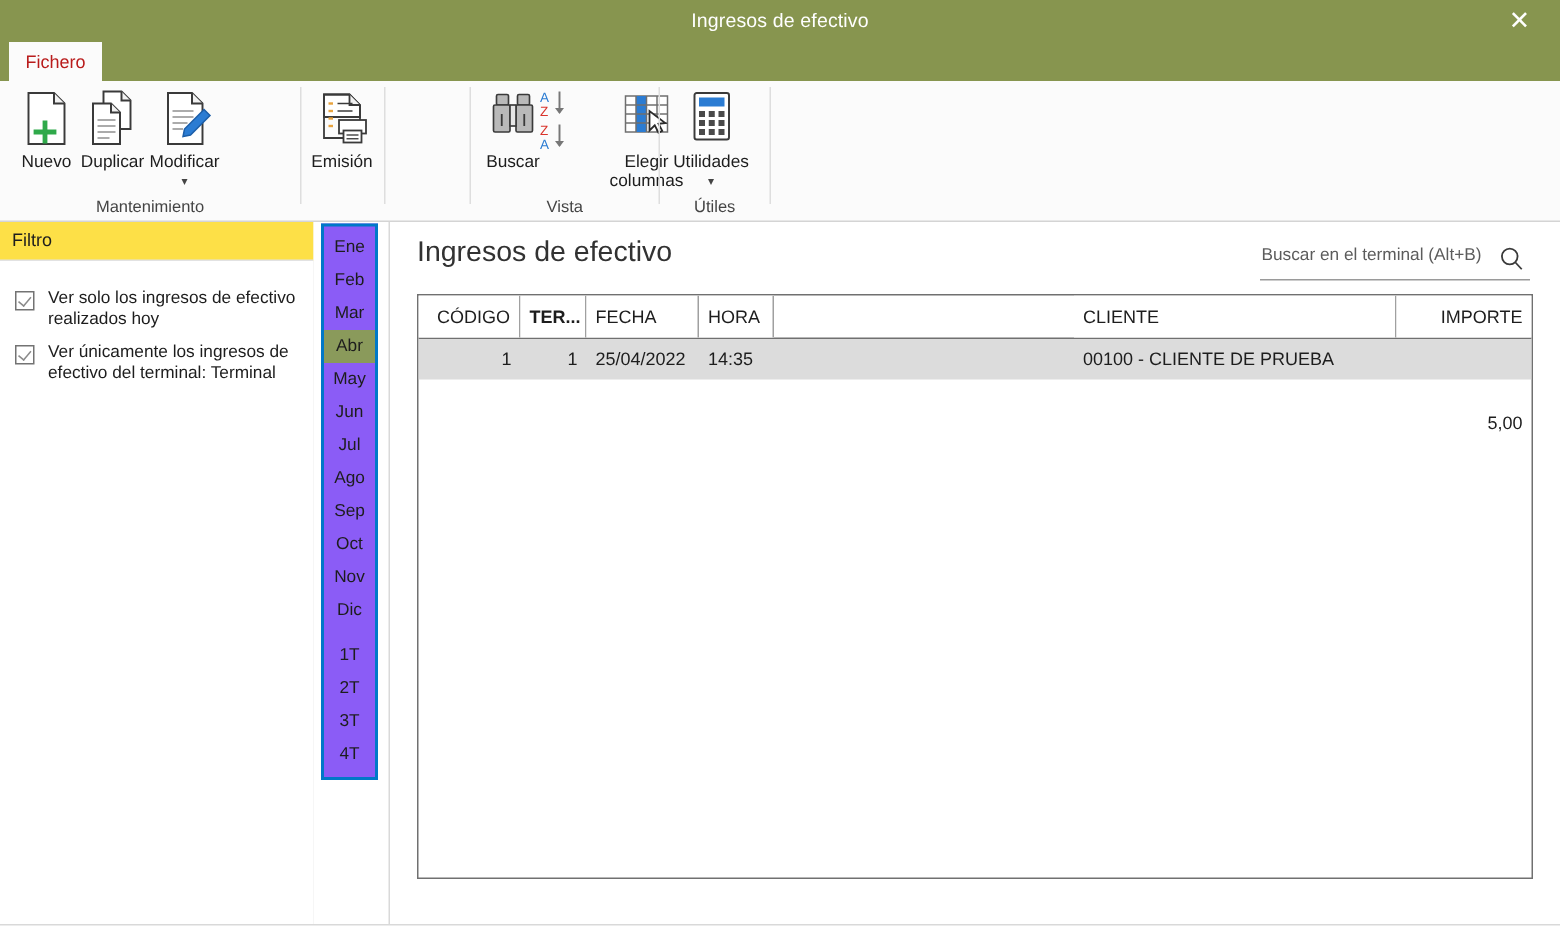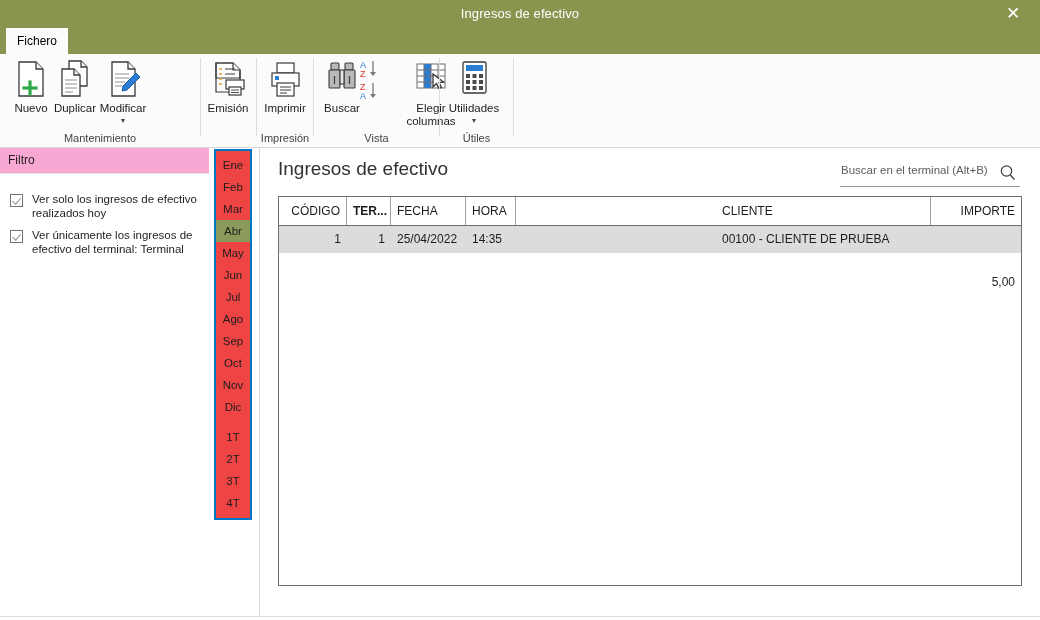--- a/index.html
+++ b/index.html
@@ -51,21 +51,21 @@
   .tabstrip {
     position: absolute;
     left: 0; top: 28px;
     height: 26px;
   }
   .tab-active {
     position: absolute;
     left: 6px; top: 0;
     width: 62px; height: 26px;
     background: #fbfbfb;
-    color: #000000;
+    color: #b91c1c;
     font-size: 12px;
     line-height: 27px;
     text-align: center;
     cursor: pointer;
   }
 
   
   .ribbon {
     position: absolute;
     left: 0; top: 54px;
@@ -123,21 +123,21 @@
     position: absolute;
     left: 0; top: 148px;
     width: 209px; height: 468px;
     background: #ffffff;
     border-right: 1px solid #d9d9d9;
   }
   .filter-header {
     position: absolute;
     left: 0; top: 0;
     width: 209px; height: 25px;
-    background: #f9a8d4;
+    background: #fde047;
     border-bottom: 1px solid #e2e2e2;
   }
   .filter-header span {
     position: absolute;
     left: 8px; top: 5px;
     font-size: 12px;
     color: #1d1d1d;
   }
   .filter-opt {
     position: absolute;
@@ -177,21 +177,21 @@
     left: 209px; top: 148px;
     width: 50px; height: 468px;
     background: #ffffff;
     border-right: 1px solid #d9d9d9;
   }
   .monthstrip {
     position: absolute;
     left: 5px; top: 1px;
     width: 38px;
     border: 2px solid #0078c8;
-    background: #ef4444;
+    background: #8b5cf6;
     box-sizing: border-box;
     padding: 3px 0 4px 0;
   }
   .mitem {
     height: 22px;
     line-height: 22px;
     text-align: center;
     font-size: 11.5px;
     color: #1d1d1d;
     cursor: pointer;
@@ -391,39 +391,20 @@
             </g>
           </svg>
         </span>
         <span class="lbl">Emisión</span>
       </div>
       <div class="group-label"></div>
     </div>
 
     <div class="group-sep" style="left:256px;"></div>
 
-    <div class="ribbon-group" style="left:257px;width:56px;">
-      <div class="rbtn" style="left:-1px;">
-        <span class="ico">
-          <svg width="40" height="42" viewBox="0 0 40 42">
-            <rect x="12" y="5" width="17" height="10" fill="#fff" stroke="#3a3a3a" stroke-width="1.2"></rect>
-            <rect x="7" y="15" width="27" height="13" fill="#fff" stroke="#3a3a3a" stroke-width="1.2"></rect>
-            <rect x="10" y="18" width="4" height="4" fill="#2b7cd3"></rect>
-            <rect x="12" y="25" width="17" height="13" fill="#fff" stroke="#3a3a3a" stroke-width="1.2"></rect>
-            <g stroke="#3a3a3a" stroke-width="1">
-              <line x1="15" y1="29" x2="26" y2="29"></line>
-              <line x1="15" y1="32" x2="26" y2="32"></line>
-              <line x1="15" y1="35" x2="22" y2="35"></line>
-            </g>
-          </svg>
-        </span>
-        <span class="lbl">Imprimir</span>
-      </div>
-      <div class="group-label">Impresión</div>
-    </div>
 
     <div class="group-sep" style="left:313px;"></div>
 
     <div class="ribbon-group" style="left:314px;width:125px;">
       <div class="rbtn" style="left:-1px;">
         <span class="ico">
           <svg width="40" height="42" viewBox="0 0 40 42">
             <rect x="9" y="5" width="8" height="7" rx="1" fill="#b9b9b9" stroke="#3a3a3a" stroke-width="1.1"></rect>
             <rect x="23" y="5" width="8" height="7" rx="1" fill="#b9b9b9" stroke="#3a3a3a" stroke-width="1.1"></rect>
             <rect x="7" y="12" width="11" height="18" rx="1" fill="#b9b9b9" stroke="#3a3a3a" stroke-width="1.1"></rect>

